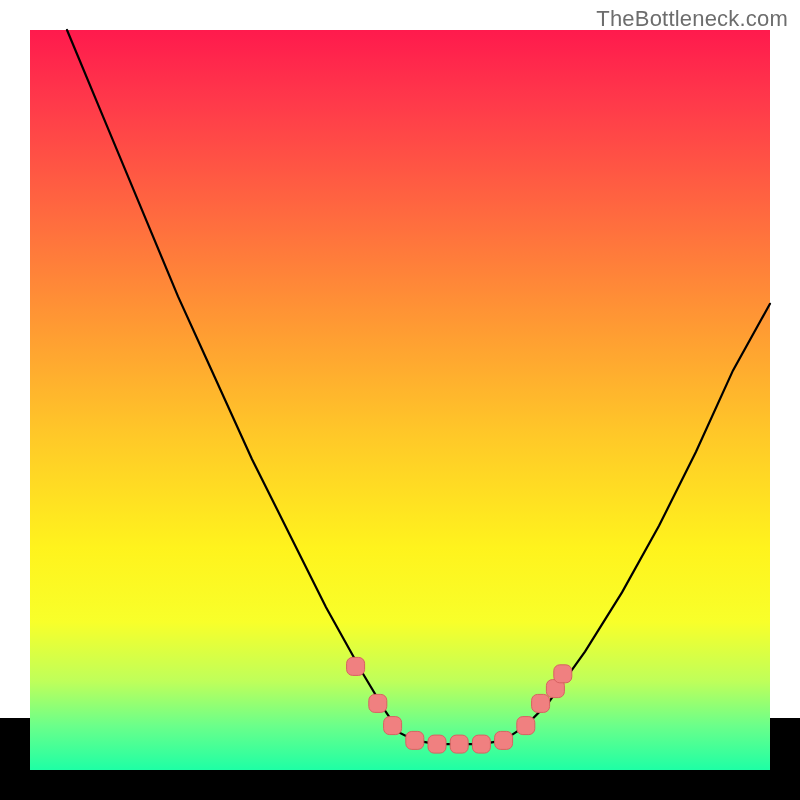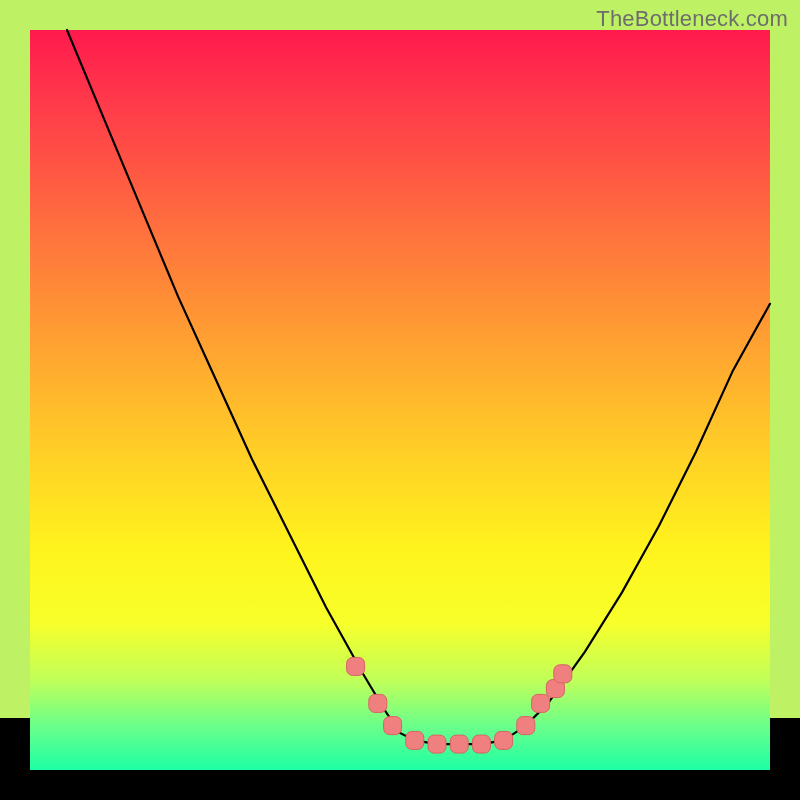--- a/index.html
+++ b/index.html
@@ -8,21 +8,21 @@
     width: 800px;
     height: 800px;
     overflow: hidden;
     background: #000;
     font-family: Arial, Helvetica, sans-serif;
   }
   .frame {
     position: relative;
     width: 800px;
     height: 718px;
-    background: #bef264;
+    background: #ffffff;
   }
   .plot-area {
     position: absolute;
     left: 30px;
     top: 30px;
     width: 740px;
     height: 740px;
     background: linear-gradient(
       to bottom,
       #ff1a4d 0%,

